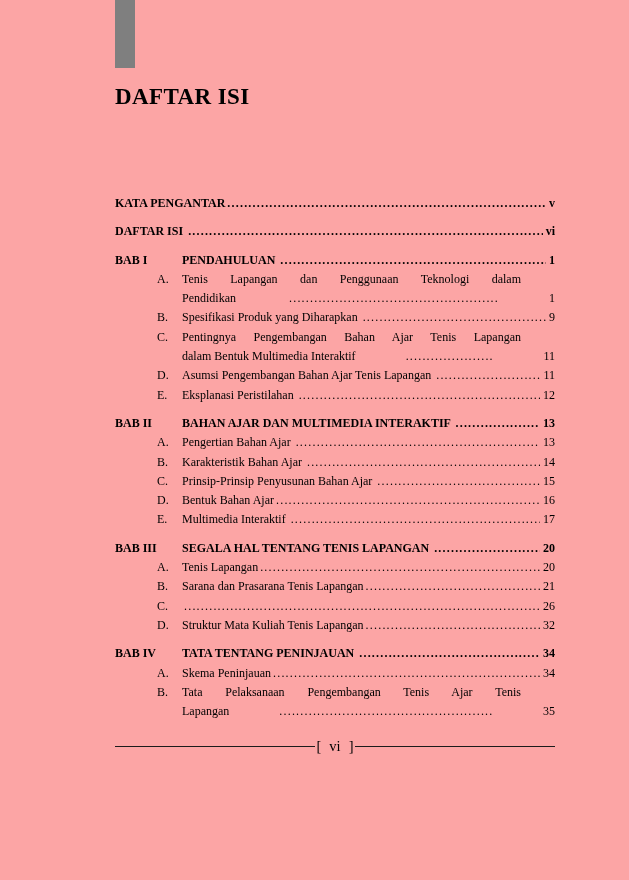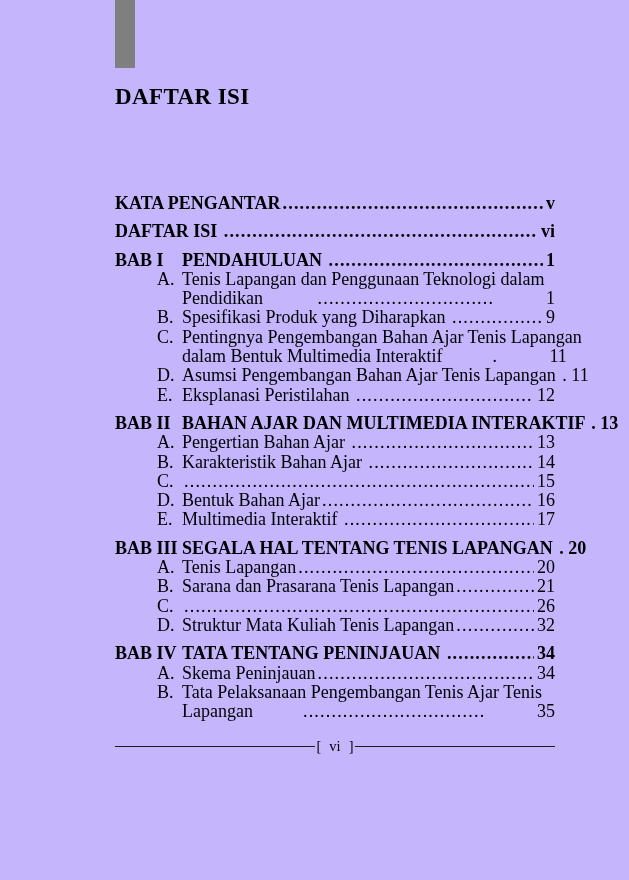--- a/index.html
+++ b/index.html
@@ -1,21 +1,21 @@
 <!DOCTYPE html>
 <html><head>
 <meta charset="utf-8">
 <style>
   * { box-sizing: border-box; }
   html, body { margin: 0; padding: 0; background: #e9e9e9; }
   .sheet {
     position: relative;
     width: 629px;
     height: 880px;
-    background: #c4b5fd;
+    background: #fca5a5;
     overflow: hidden;
     font-family: "Liberation Serif", "DejaVu Serif", serif;
     color: #000;
     margin: 0 auto;
   }
   .tab-bar {
     position: absolute;
     left: 115px;
     top: 0;
     width: 20px;
@@ -33,21 +33,21 @@
     font-size: 23px;
     line-height: 26px;
     font-weight: 700;
     letter-spacing: 0.4px;
   }
   .toc { margin-top: 84px; }
   .block { margin-bottom: 9px; }
   .row {
     display: flex;
     align-items: flex-start;
-    font-size: 18px;
+    font-size: 12px;
     line-height: 19.3px;
   }
   .bold { font-weight: 700; }
   .chapnum { flex: none; width: 67px; }
   .letter { flex: none; margin-left: 42px; width: 25px; }
   .indent { padding-left: 67px; gap: 48px; }
   .label { flex: none; white-space: pre; }
   .jtext {
     flex: 1;
     margin-right: 34px;
@@ -162,20 +162,21 @@
             <span class="pg">13</span>
           </div>
           <div class="row">
             <span class="letter">B.</span>
             <span class="label">Karakteristik Bahan Ajar </span>
             <span class="leader"></span>
             <span class="pg">14</span>
           </div>
           <div class="row">
             <span class="letter">C.</span>
+            <span class="label">Prinsip-Prinsip Penyusunan Bahan Ajar </span>
             <span class="leader"></span>
             <span class="pg">15</span>
           </div>
           <div class="row">
             <span class="letter">D.</span>
             <span class="label">Bentuk Bahan Ajar</span>
             <span class="leader"></span>
             <span class="pg">16</span>
           </div>
           <div class="row">

